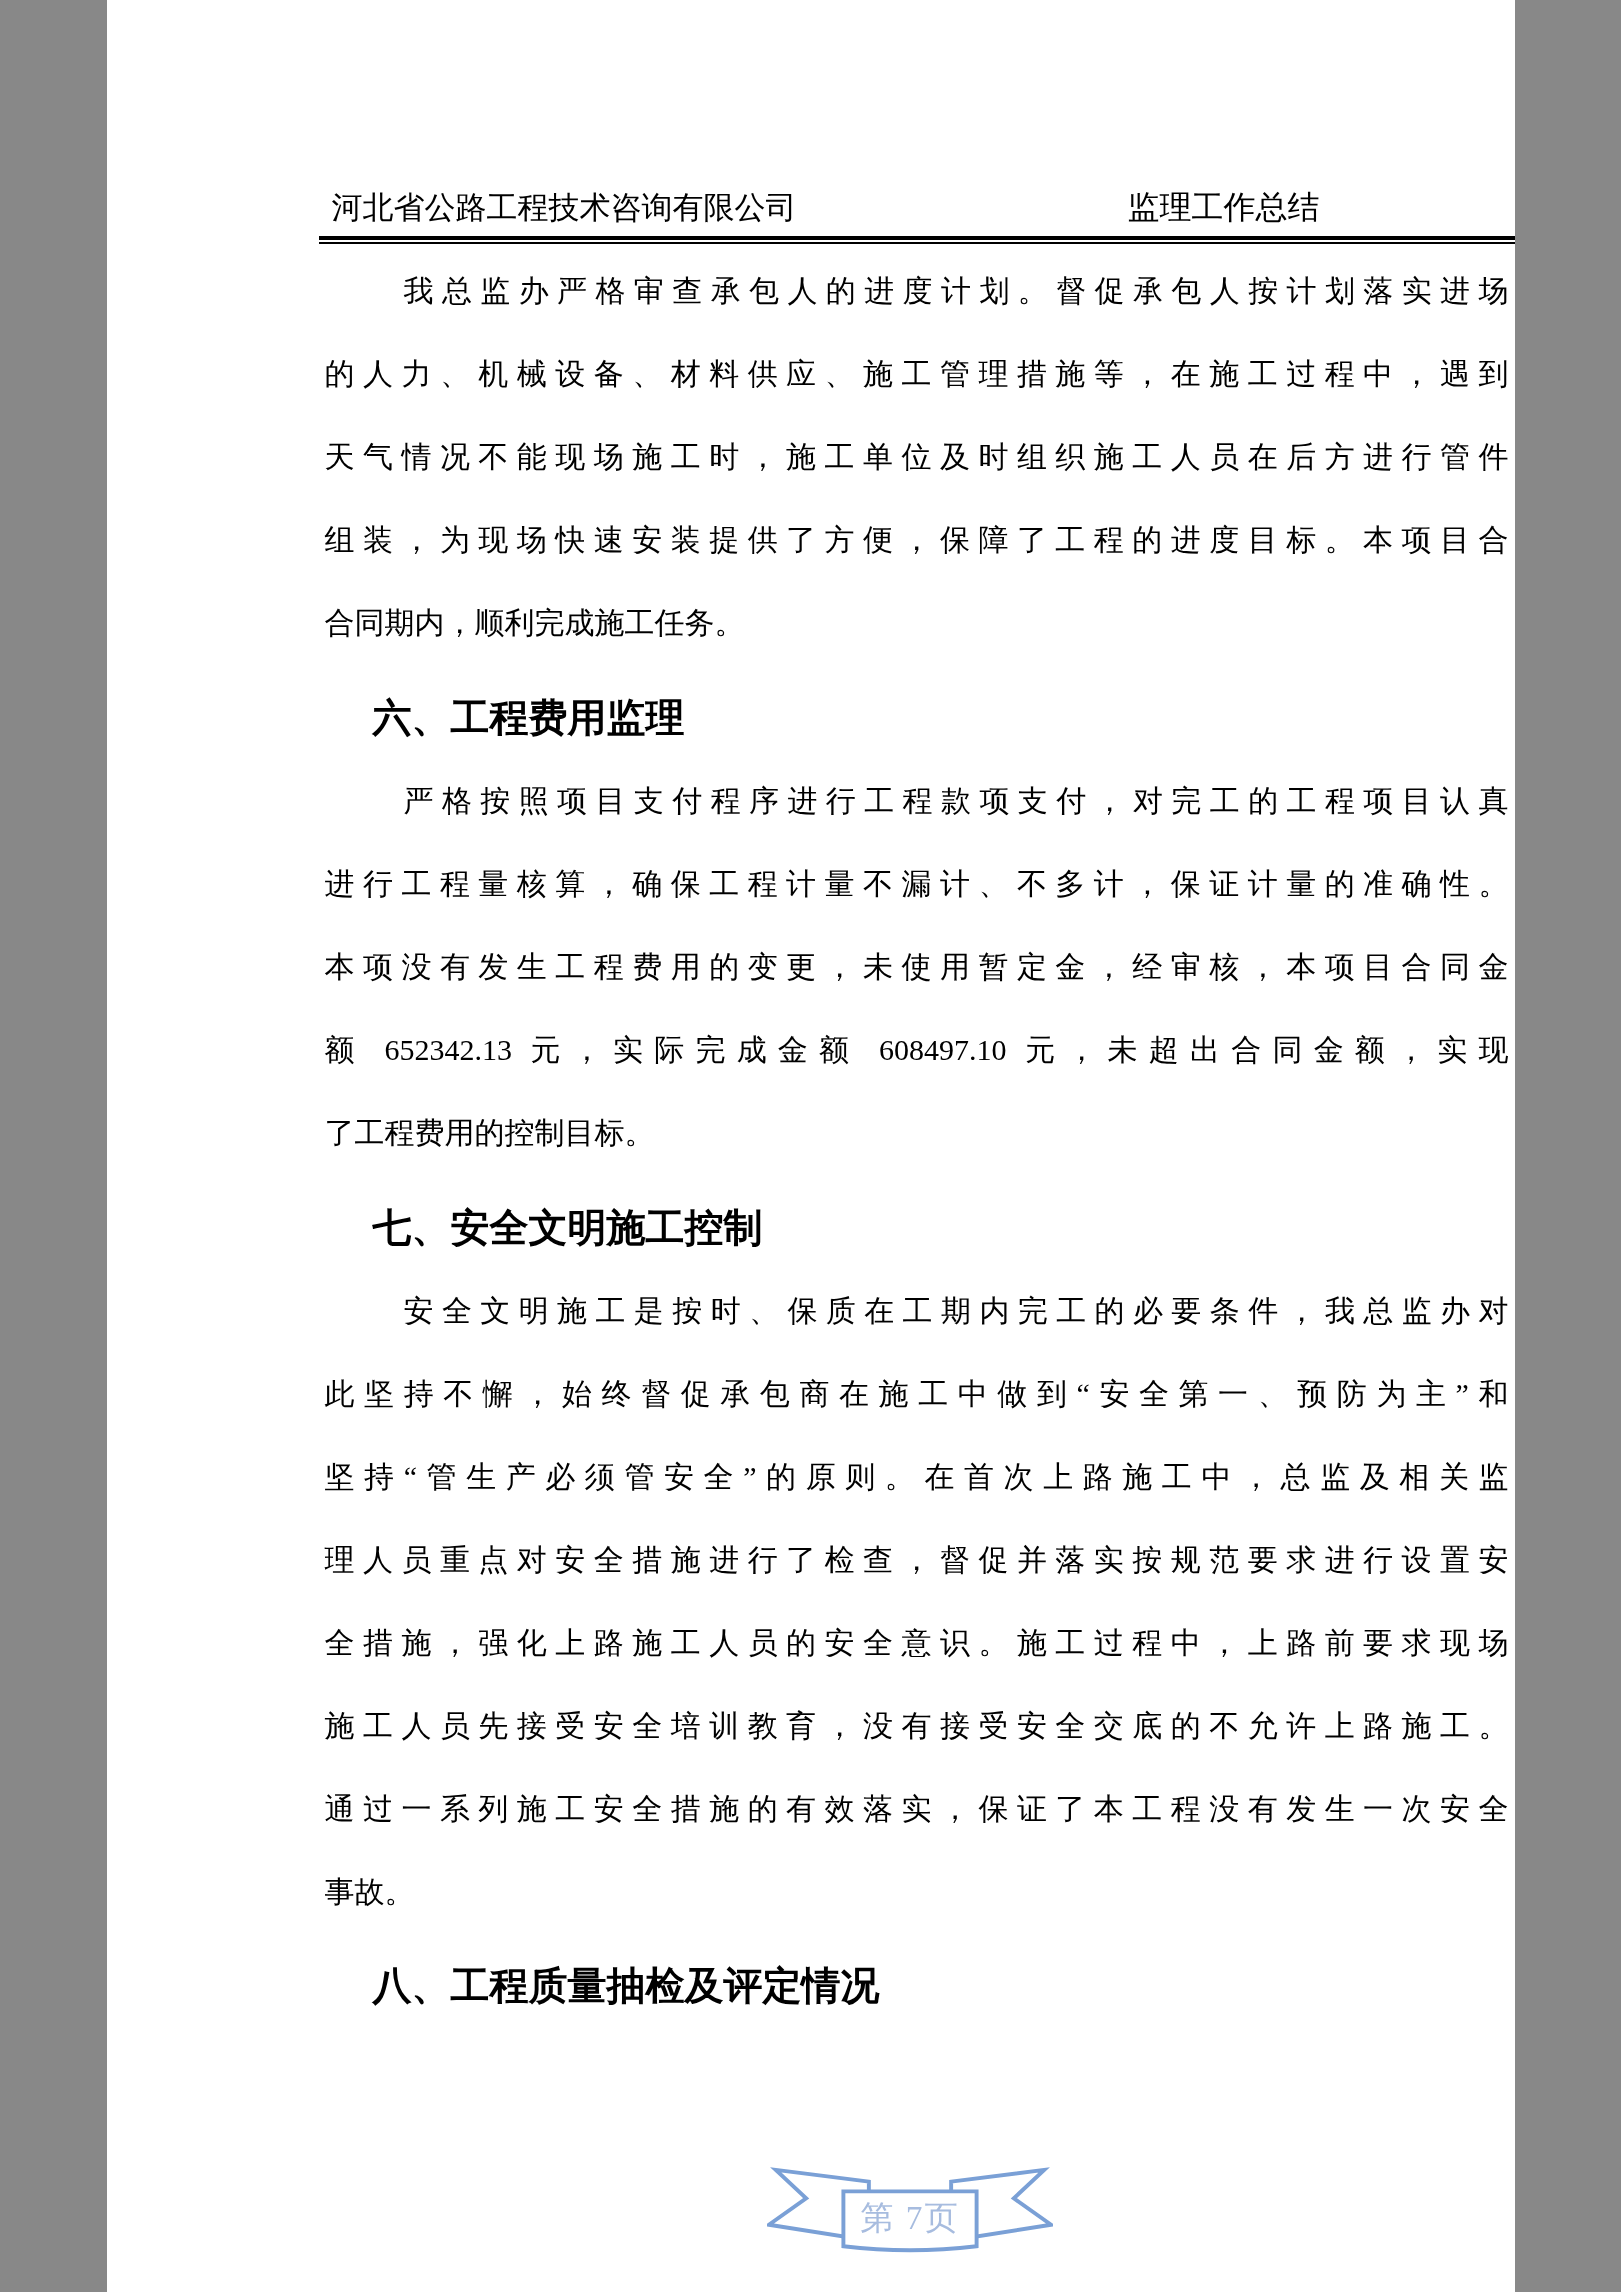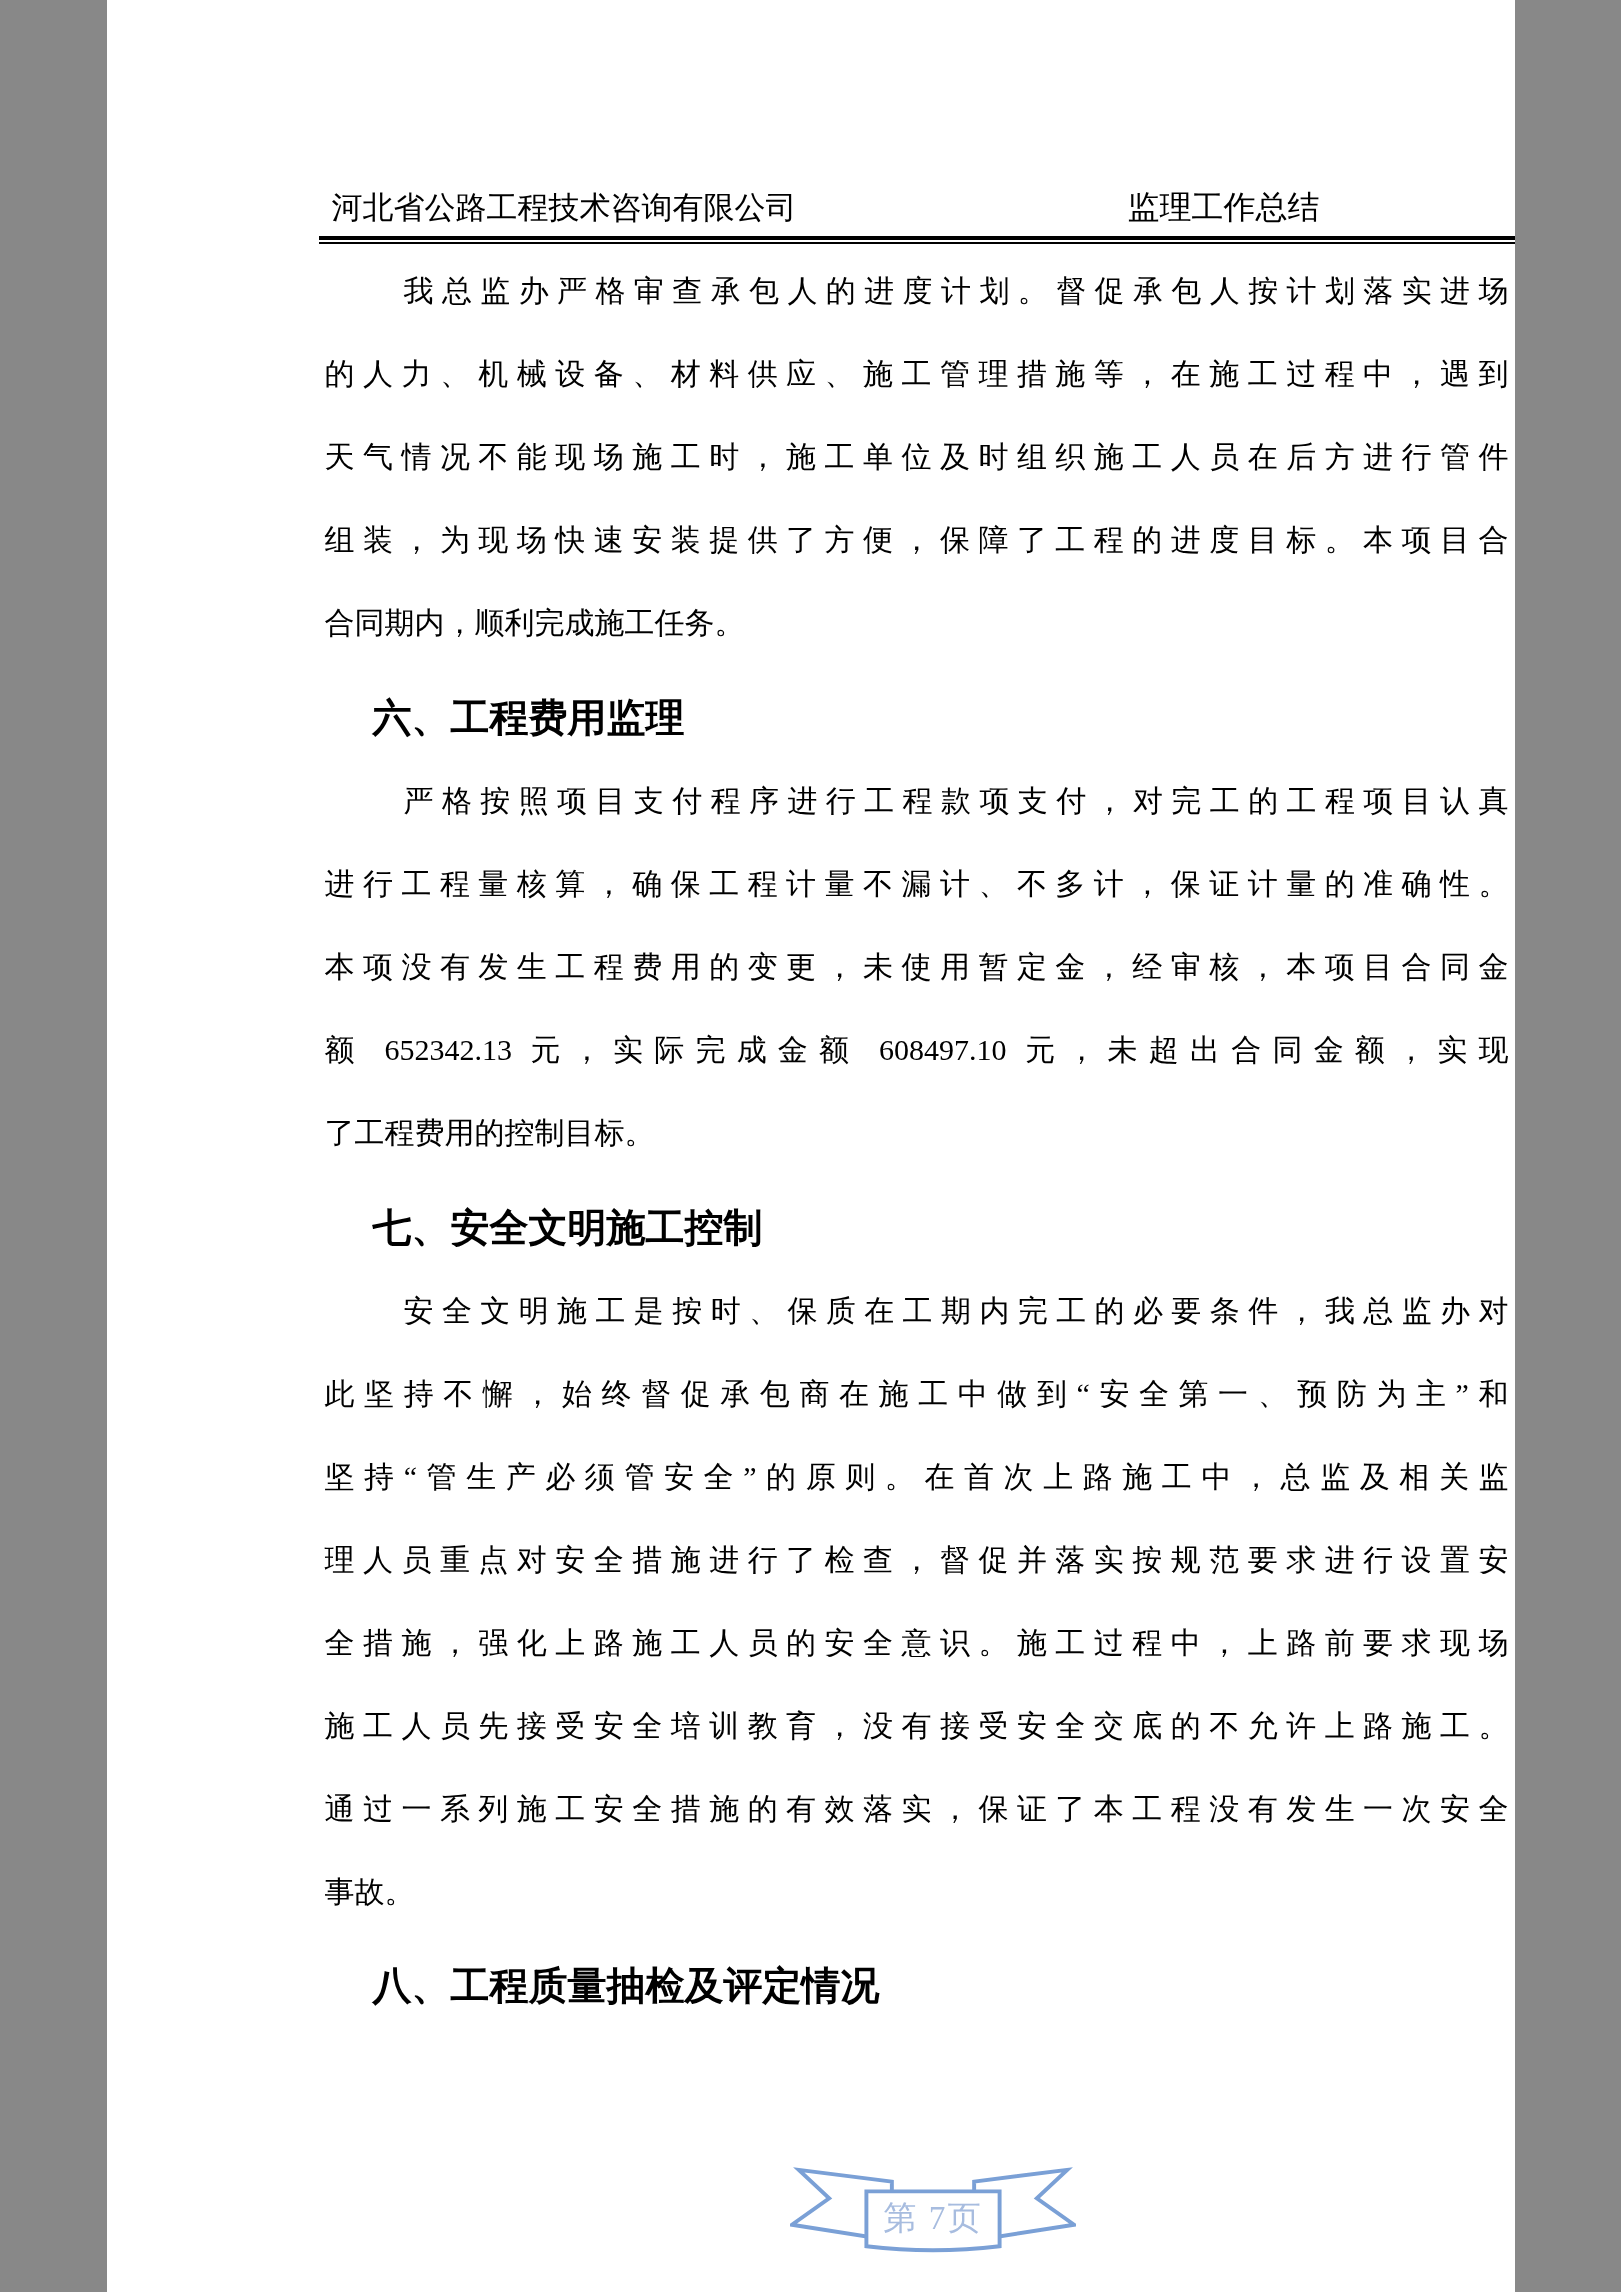--- a/index.html
+++ b/index.html
@@ -56,21 +56,21 @@
     font-size: 39px;
     font-weight: bold;
     line-height: 83px;
     margin-top: 11.8px;
     white-space: nowrap;
     margin-left: 48px;
   }
   
   .footer-banner {
     position: absolute;
-    left: 683px; top: 2162px;
+    left: 660px; top: 2162px;
     width: 286px; height: 98px; text-align: right;
   }
   .footer-banner svg { display:block; width:286px; height:98px; }
   .ribbon-text {
     font-family: "Liberation Serif", "DejaVu Serif", serif;
     font-size: 34px;
     letter-spacing: 2px;
   }
 </style>
 </head>

